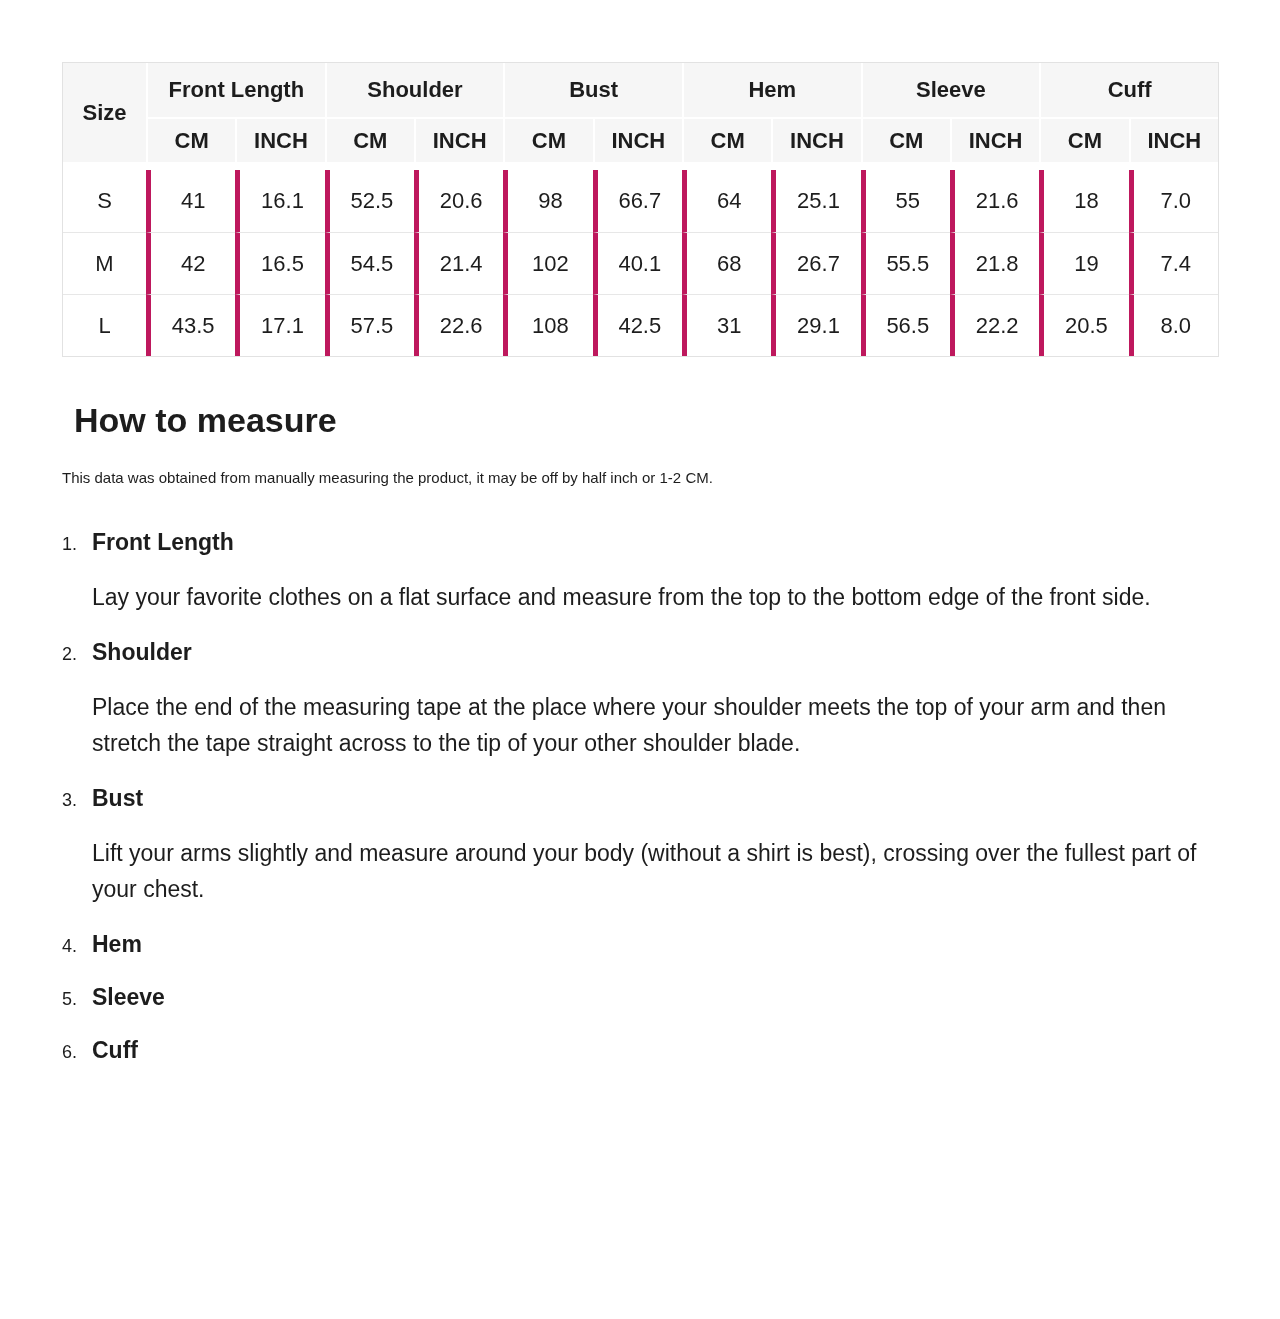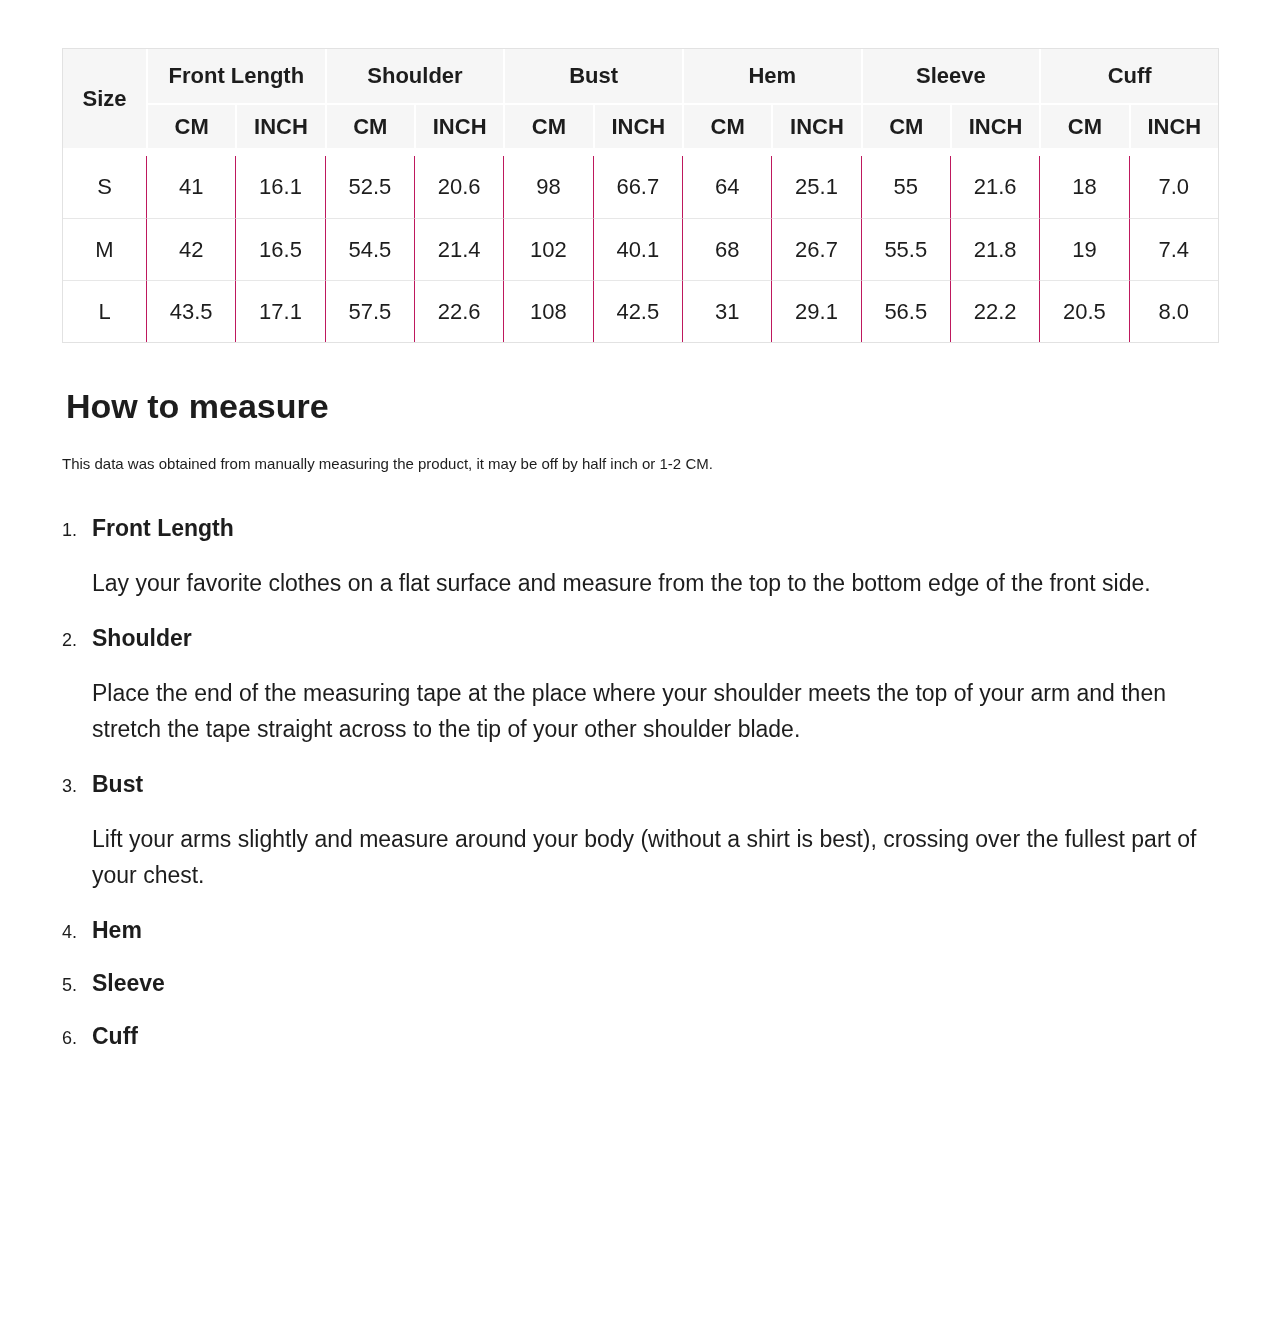--- a/index.html
+++ b/index.html
@@ -6,21 +6,21 @@
   html, body {
     margin: 0; padding: 0;
     background: #ffffff;
     width: 1280px;
     font-family: "Liberation Sans", "DejaVu Sans", sans-serif;
     color: #1d1d1d;
   }
   .page {
     width: 1280px;
     min-height: 1319px;
-    padding: 48px 61px 40px 62px;
+    padding: 62px 61px 40px 62px;
   }
 
   
   .table-wrap {
     border: 1px solid #e2e2e2;
   }
   table.size-chart {
     width: 100%;
     border-collapse: separate;
     border-spacing: 0;
@@ -45,32 +45,32 @@
     border-bottom: 8px solid #ffffff;
   }
   th.unit-th {
     height: 51px;
     border-bottom: 8px solid #ffffff;
     border-left: 2px solid #ffffff;
   }
   tbody td {
     height: 62px;
     background: #ffffff;
-    border-left: 1px solid #be185d;
+    border-left: 5px solid #be185d;
     font-weight: normal;
   }
   tbody td:first-child { border-left: none; }
   tbody tr + tr td { border-top: 1px solid #e7e7e7; }
 
   
   h2.howto-title {
     font-size: 34px;
     line-height: 38px;
     font-weight: bold;
-    margin: 44px 0 0 4px;
+    margin: 44px 0 0 12px;
     color: #1d1d1d;
   }
   p.howto-intro {
     font-size: 15px;
     line-height: 36px;
     margin: 21px 0 0 0;
     max-width: 1125px;
   }
   ol.steps {
     list-style: none;

